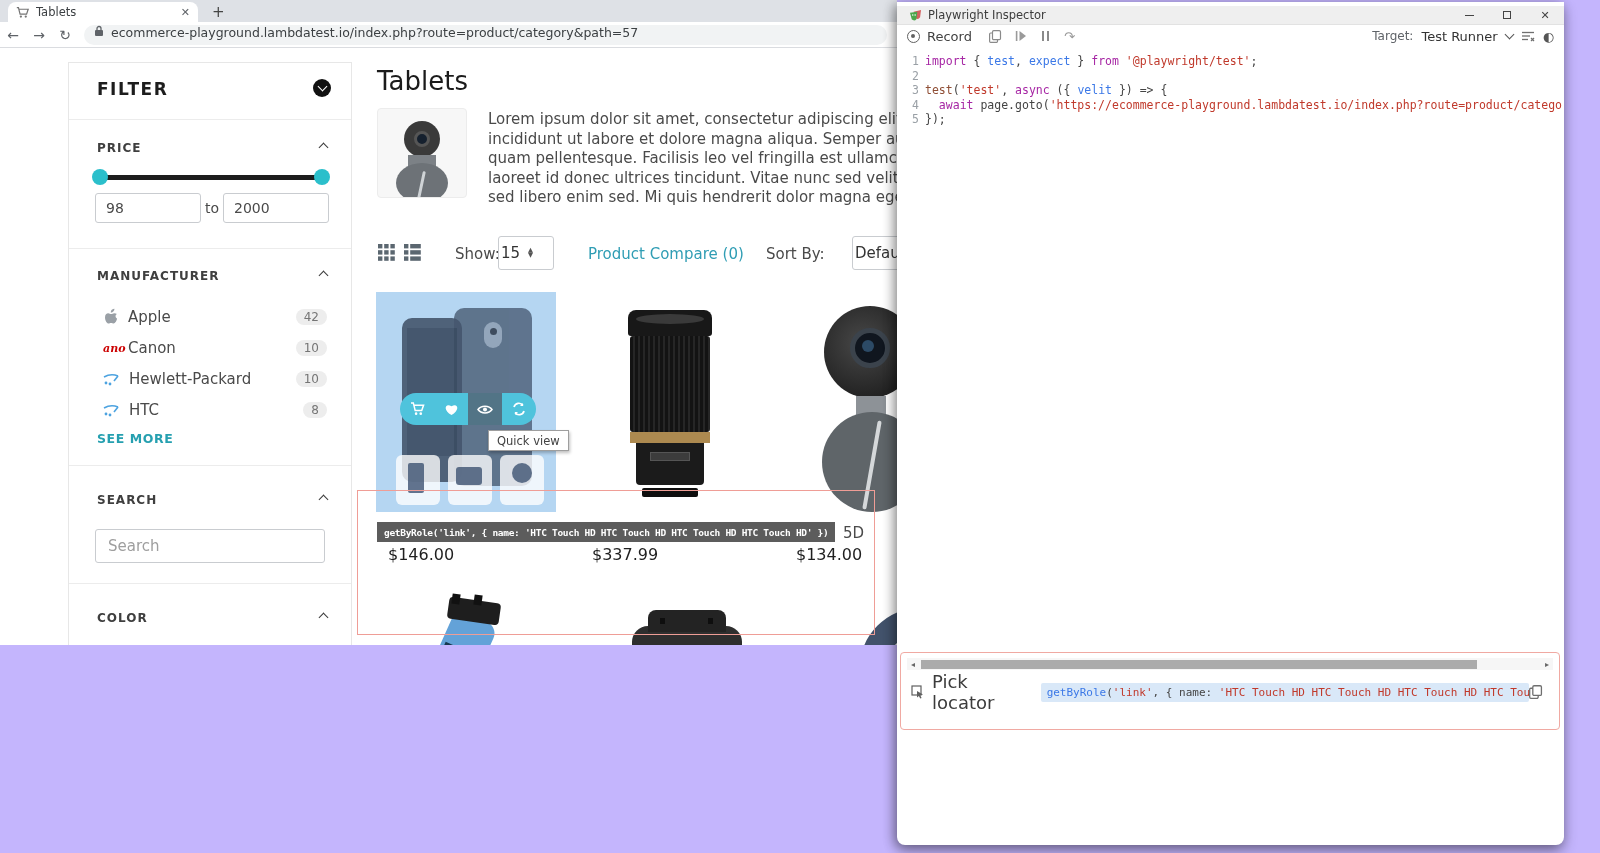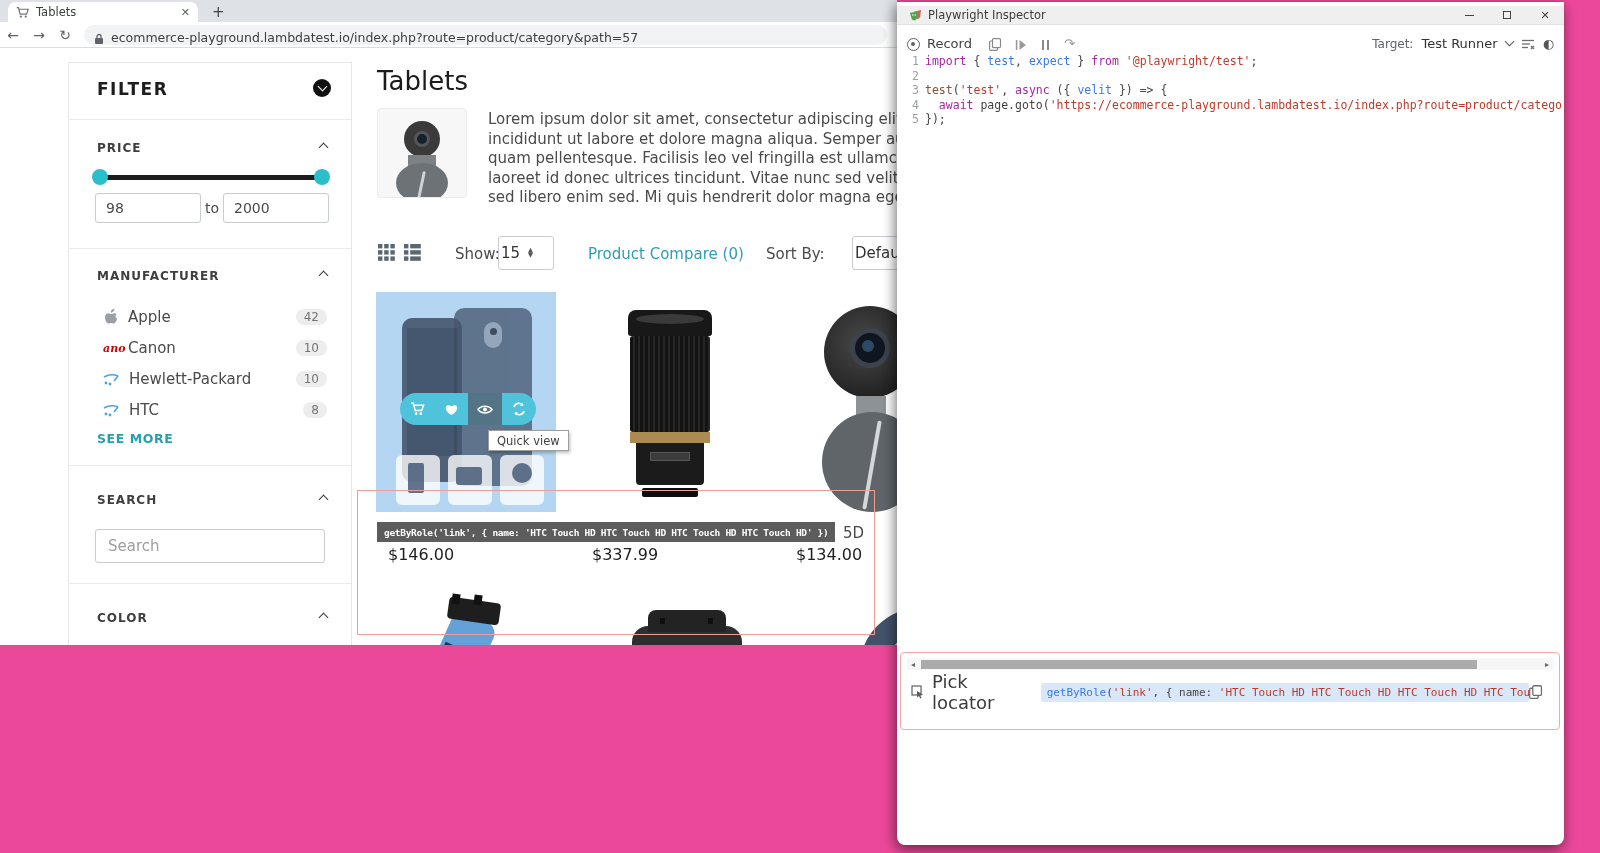--- a/index.html
+++ b/index.html
@@ -1,31 +1,31 @@
 <!DOCTYPE html>
 <html><head>
 <meta charset="utf-8">
 <style>
   html,body{margin:0;padding:0;background:#fbfbfb;}
   *{box-sizing:border-box;}
-  #stage{position:relative;width:1600px;height:853px;background:#ec4899;overflow:hidden;
+  #stage{position:relative;width:1600px;height:853px;background:#c4b5fd;overflow:hidden;
          font-family:"DejaVu Sans","Liberation Sans",sans-serif;color:#212121;}
 
   
   .tabstrip{position:absolute;left:0;top:0;width:897px;height:22px;background:#dee1e6;}
   .tab{position:absolute;left:8px;top:2px;width:190px;height:20px;background:#fff;
        border-radius:8px 8px 0 0;display:flex;align-items:center;padding:0 8px;gap:7px;}
   .tab-title{font-size:11.5px;color:#3c4043;flex:1;white-space:nowrap;overflow:hidden;}
   .tab-close{font-size:11px;color:#5f6368;line-height:1;}
   .newtab{position:absolute;left:212px;top:3px;font-size:15px;color:#444;}
   .btoolbar{position:absolute;left:0;top:22px;width:897px;height:26px;background:#fff;
             border-bottom:1px solid #dadce0;display:flex;align-items:center;}
   .navic{font-size:14px;color:#5f6368;width:26px;text-align:center;}
   .urlbar{height:20px;flex:1;margin:0 10px 0 6px;background:#f1f3f4;border-radius:10px;
-          display:flex;align-items:flex-end;padding:0 10px;gap:7px;min-width:0;}
+          display:flex;align-items:flex-start;padding:0 10px;gap:7px;min-width:0;}
   .url{font-size:12.5px;color:#3c4043;white-space:nowrap;overflow:hidden;}
 
   
   .page{position:absolute;left:0;top:48px;width:897px;height:597px;background:#fff;overflow:hidden;}
 
   
   .fcard{position:absolute;left:68px;top:14px;width:284px;height:600px;background:#fff;
          border:1px solid #e7e7e7;}
   .fhead{position:absolute;left:28px;top:16px;font-size:17px;font-weight:700;letter-spacing:1.5px;color:#1d1d1d;}
   .fcirc{position:absolute;right:20px;top:16px;width:18px;height:18px;border-radius:50%;background:#111;
@@ -89,21 +89,21 @@
   
   .r2{position:absolute;top:552px;}
 
   
   .inspector{position:absolute;left:897px;top:2px;width:667px;height:843px;background:#fff;
              border-radius:0 0 8px 8px;box-shadow:-3px 2px 12px rgba(0,0,0,.3),0 6px 14px rgba(0,0,0,.3);}
   .ititle{position:absolute;left:0;top:4px;width:100%;height:19px;background:#efefef;border-radius:0;
           display:flex;align-items:center;padding:0 0 0 12px;border-bottom:1px solid #e2e2e2;}
   .ititle-text{font-size:11.5px;color:#3c3c3c;margin-left:6px;flex:1;}
   .wbtn{width:38px;height:19px;display:flex;align-items:center;justify-content:center;color:#444;}
-  .itb{position:absolute;left:0;top:19px;width:100%;height:30px;display:flex;align-items:flex-end;padding:0 10px;}
+  .itb{position:absolute;left:0;top:19px;width:100%;height:30px;display:flex;align-items:center;padding:0 10px;}
   .rec-ic{width:13px;height:13px;border:1.5px solid #616161;border-radius:50%;position:relative;}
   .rec-ic::after{content:"";position:absolute;left:3.2px;top:3.2px;width:4px;height:4px;border-radius:50%;background:#616161;}
   .itb-label{font-size:13px;color:#424242;margin:0 10px 0 7px;}
   .ic{color:#8a8a8a;margin:0 7px;display:flex;align-items:center;}
   .target-wrap{margin-left:auto;display:flex;align-items:center;gap:8px;}
   .target-lbl{font-size:12px;color:#5f6368;}
   .target-val{font-size:13px;color:#333;}
   .chevdn{width:7px;height:7px;border-left:1.6px solid #555;border-top:1.6px solid #555;transform:rotate(-135deg);margin-top:-4px;}
 
   .code{position:absolute;left:0;top:52px;width:100%;font-family:"DejaVu Sans Mono","Liberation Mono",monospace;

